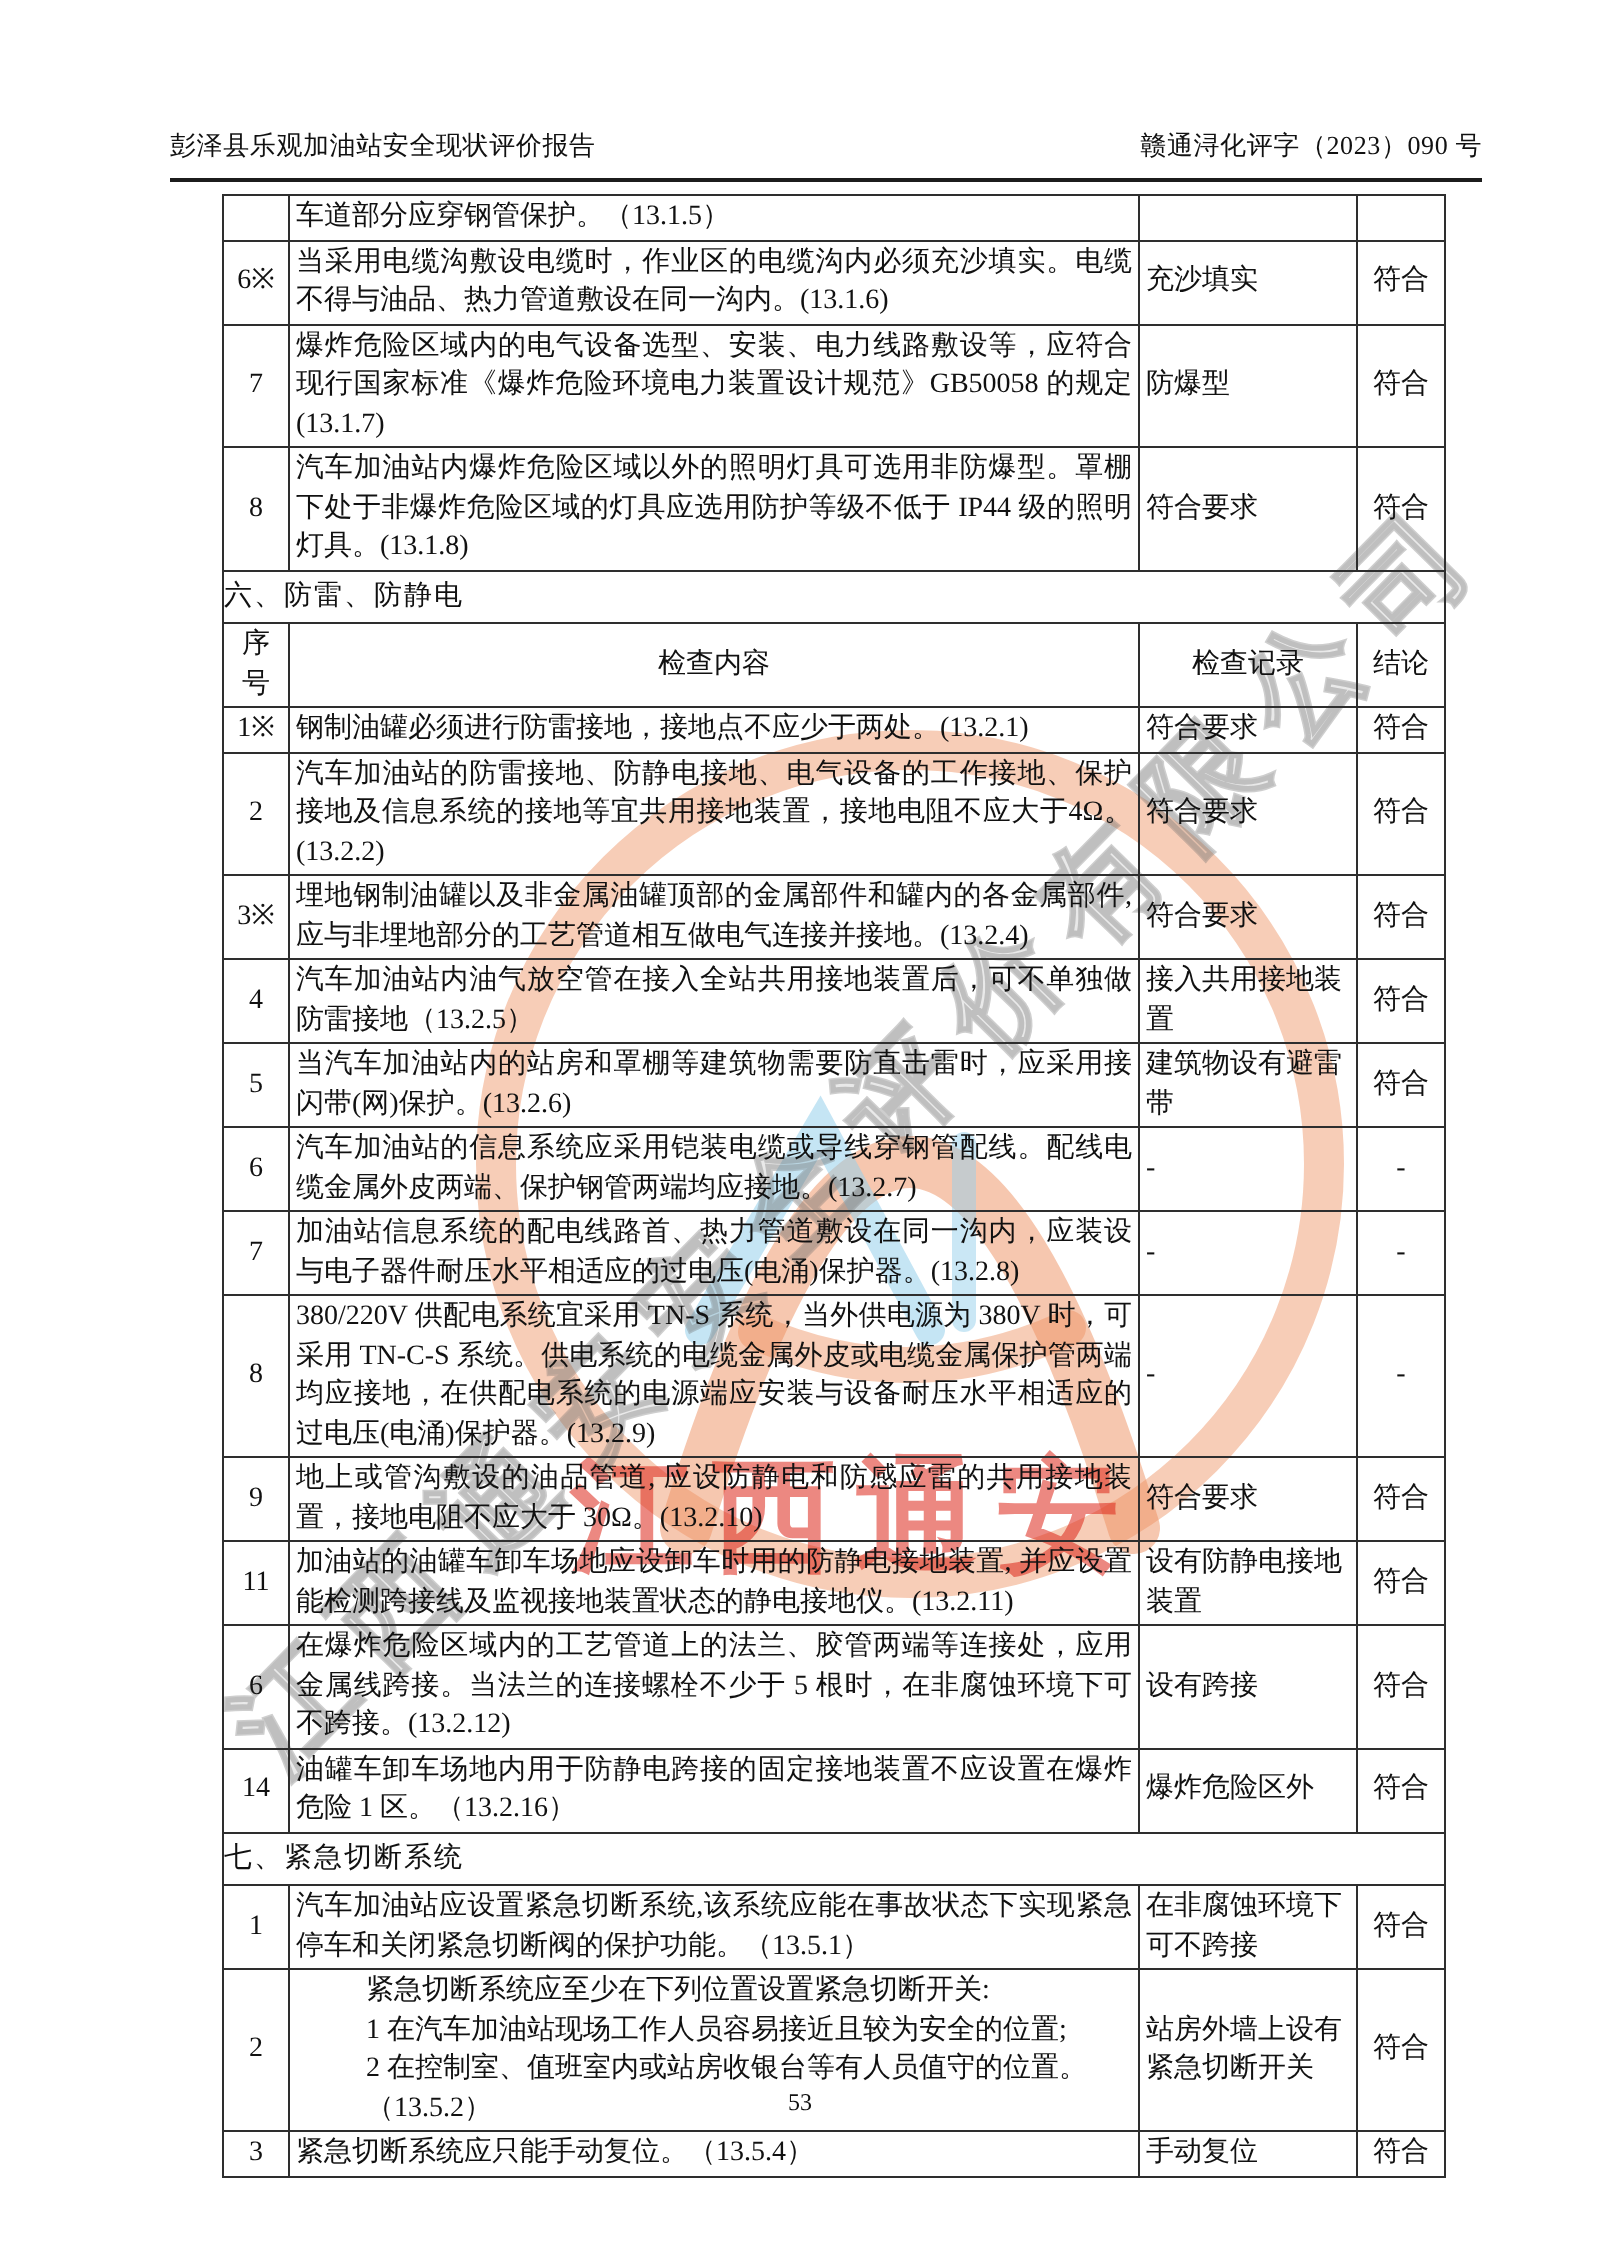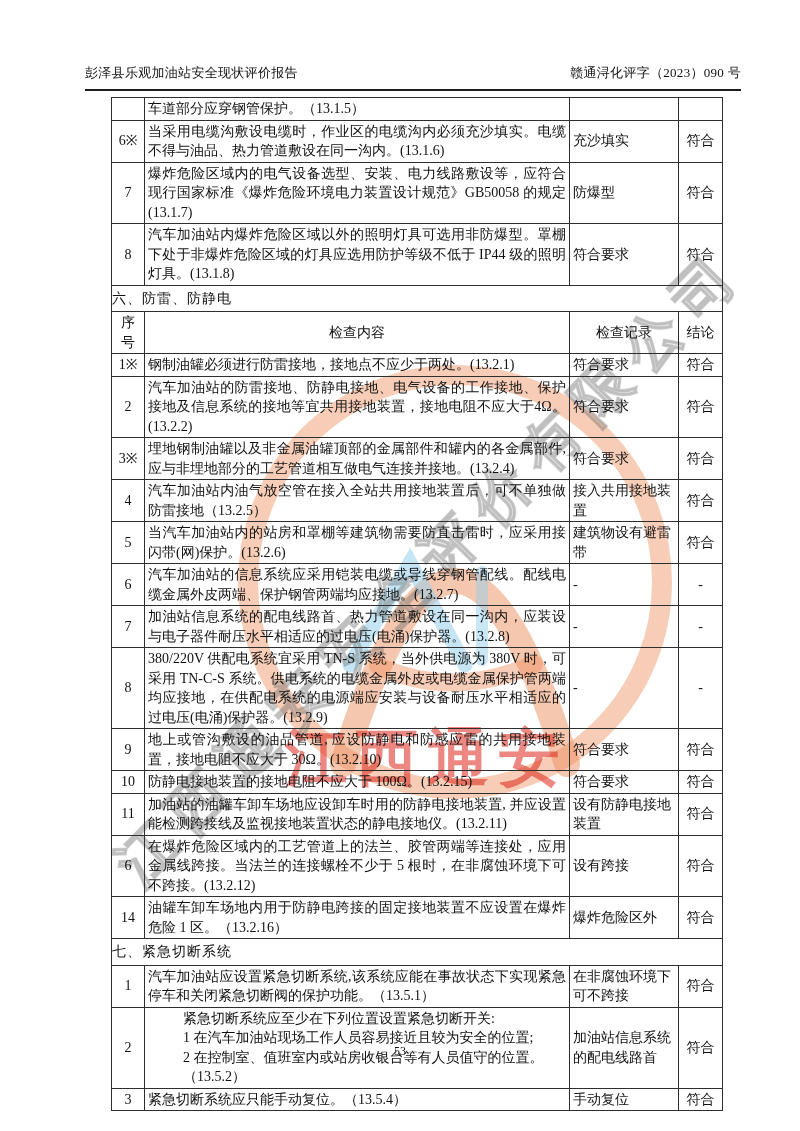--- a/index.html
+++ b/index.html
@@ -173,26 +173,20 @@
           <td class="c-record">-</td>
           <td class="c-concl">-</td>
         </tr>
         <tr>
           <td class="c-no">9</td>
           <td class="c-content">地上或管沟敷设的油品管道, 应设防静电和防感应雷的共用接地装置，接地电阻不应大于 30Ω。(13.2.10)</td>
           <td class="c-record">符合要求</td>
           <td class="c-concl">符合</td>
         </tr>
         <tr>
-          <td class="c-no">10</td>
-          <td class="c-content">防静电接地装置的接地电阻不应大于 100Ω。(13.2.15)</td>
-          <td class="c-record">符合要求</td>
-          <td class="c-concl">符合</td>
-        </tr>
-        <tr>
           <td class="c-no">11</td>
           <td class="c-content">加油站的油罐车卸车场地应设卸车时用的防静电接地装置, 并应设置能检测跨接线及监视接地装置状态的静电接地仪。(13.2.11)</td>
           <td class="c-record">设有防静电接地装置</td>
           <td class="c-concl">符合</td>
         </tr>
         <tr>
           <td class="c-no">6</td>
           <td class="c-content">在爆炸危险区域内的工艺管道上的法兰、胶管两端等连接处，应用金属线跨接。当法兰的连接螺栓不少于 5 根时，在非腐蚀环境下可不跨接。(13.2.12)</td>
           <td class="c-record">设有跨接</td>
           <td class="c-concl">符合</td>
@@ -208,21 +202,21 @@
         </tr>
         <tr>
           <td class="c-no">1</td>
           <td class="c-content bold">汽车加油站应设置紧急切断系统,该系统应能在事故状态下实现紧急停车和关闭紧急切断阀的保护功能。（13.5.1）</td>
           <td class="c-record">在非腐蚀环境下可不跨接</td>
           <td class="c-concl">符合</td>
         </tr>
         <tr>
           <td class="c-no">2</td>
           <td class="c-content" style="text-align: left; padding-left: 38px;">紧急切断系统应至少在下列位置设置紧急切断开关:<br>1 在汽车加油站现场工作人员容易接近且较为安全的位置;<br>2 在控制室、值班室内或站房收银台等有人员值守的位置。（13.5.2）</td>
-          <td class="c-record">加油站信息系统的配电线路首</td>
+          <td class="c-record">站房外墙上设有紧急切断开关</td>
           <td class="c-concl">符合</td>
         </tr>
         <tr>
           <td class="c-no">3</td>
           <td class="c-content">紧急切断系统应只能手动复位。（13.5.4）</td>
           <td class="c-record">手动复位</td>
           <td class="c-concl">符合</td>
         </tr>
       </tbody>
   </table>

